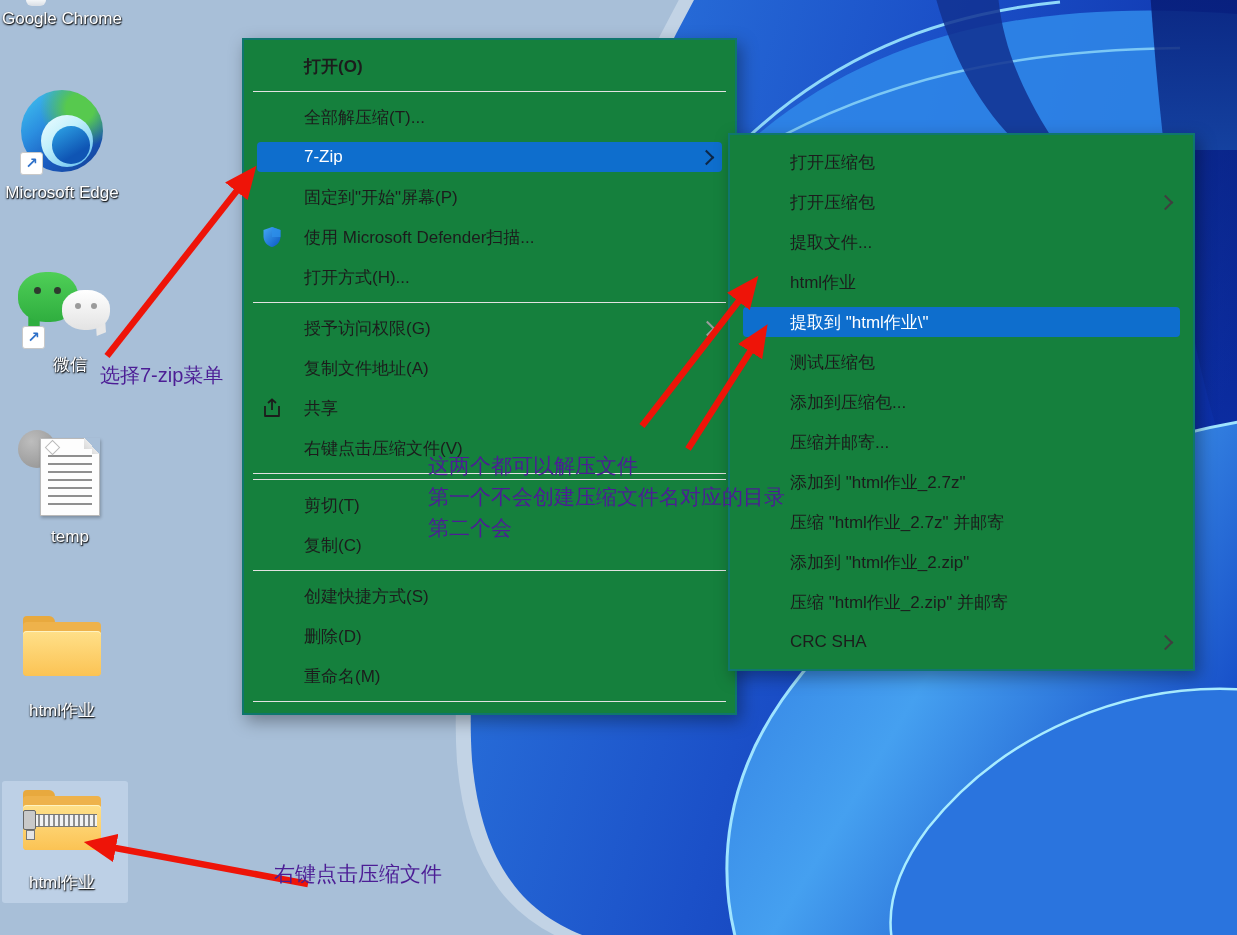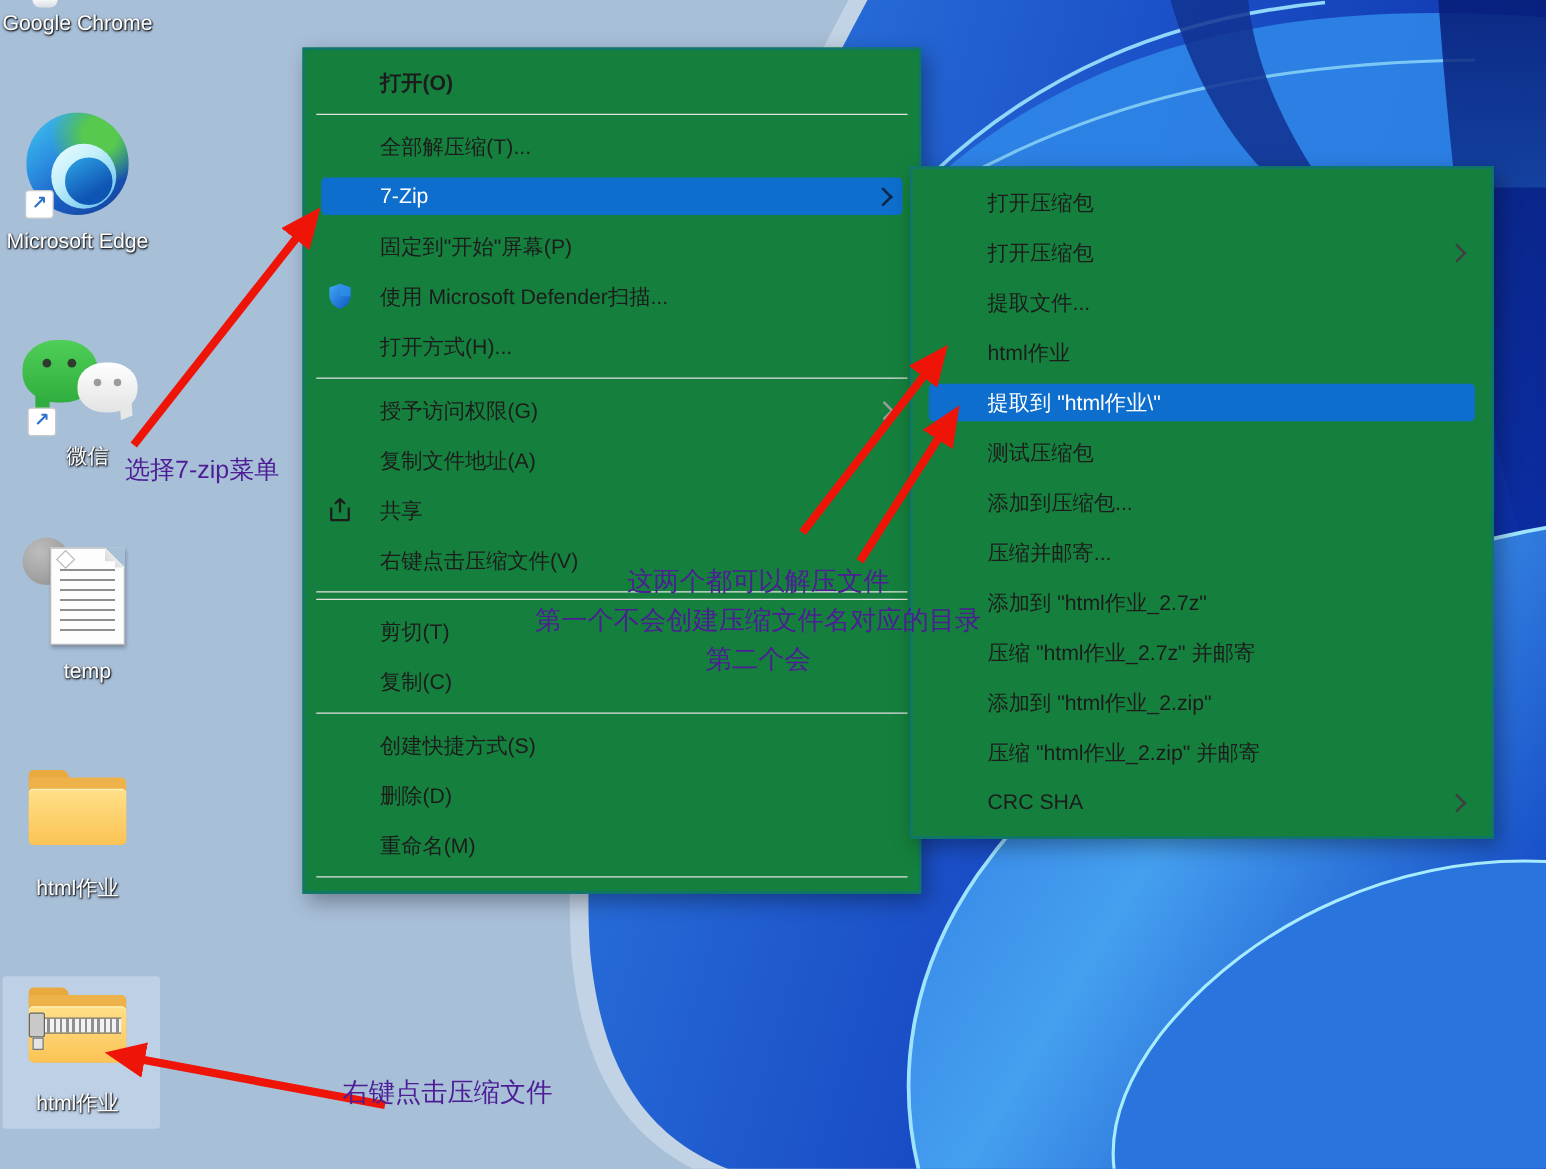--- a/index.html
+++ b/index.html
@@ -87,21 +87,21 @@
     margin:5px 13px;height:30px;padding:0 10px 0 47px;}
   .mlabel.bold{font-weight:bold;}
   .chev{width:9px;height:9px;border-top:2px solid #3f3f3f;border-right:2px solid #3f3f3f;
     transform:rotate(45deg);margin-left:auto;flex:0 0 auto;}
   .chev.gray{border-color:#9c9c9c;}
   .chev.navy{border-color:#0d2747;}
   .msep{height:1px;background:#e2e2e2;margin:5px 9px;}
   
   .anno{position:absolute;color:#4c1d95;z-index:40;white-space:nowrap;}
   #anno-7zip{left:100px;top:362px;font-size:20px;}
-  #anno-note{left:428px;top:450px;font-size:21px;line-height:31px;text-align:center;}
+  #anno-note{left:428px;top:450px;font-size:21px;line-height:31px;}
   #anno-rightclick{left:274px;top:860px;font-size:21px;}
   #arrows{position:absolute;inset:0;z-index:39;pointer-events:none;}
 </style>
 </head>
 <body>
 
 <svg id="wallpaper" width="1237" height="935" viewBox="0 0 1237 935">
   <defs>
     <linearGradient id="gMain" x1="0" y1="0" x2="1" y2="0.35">
       <stop offset="0" stop-color="#2f7fe2"></stop>

